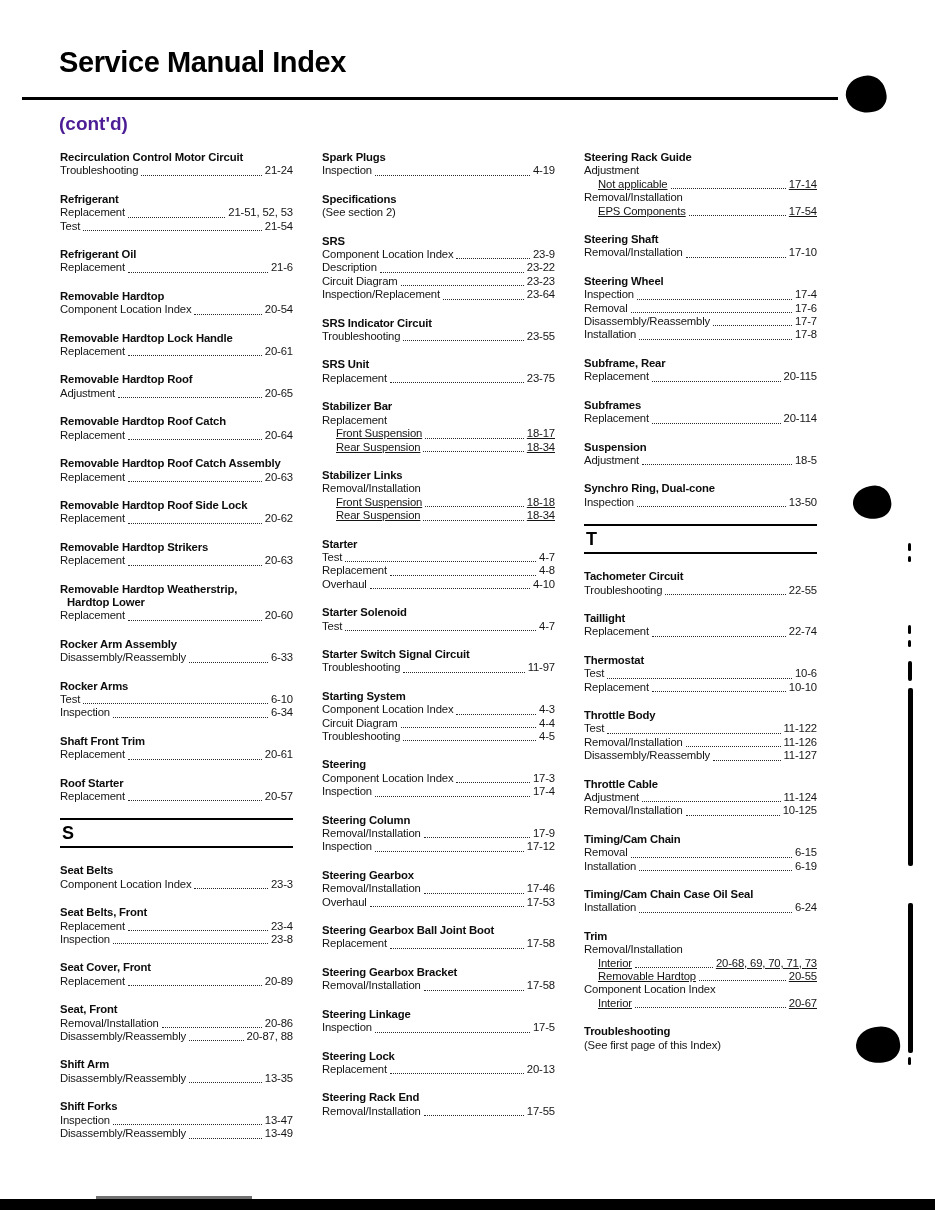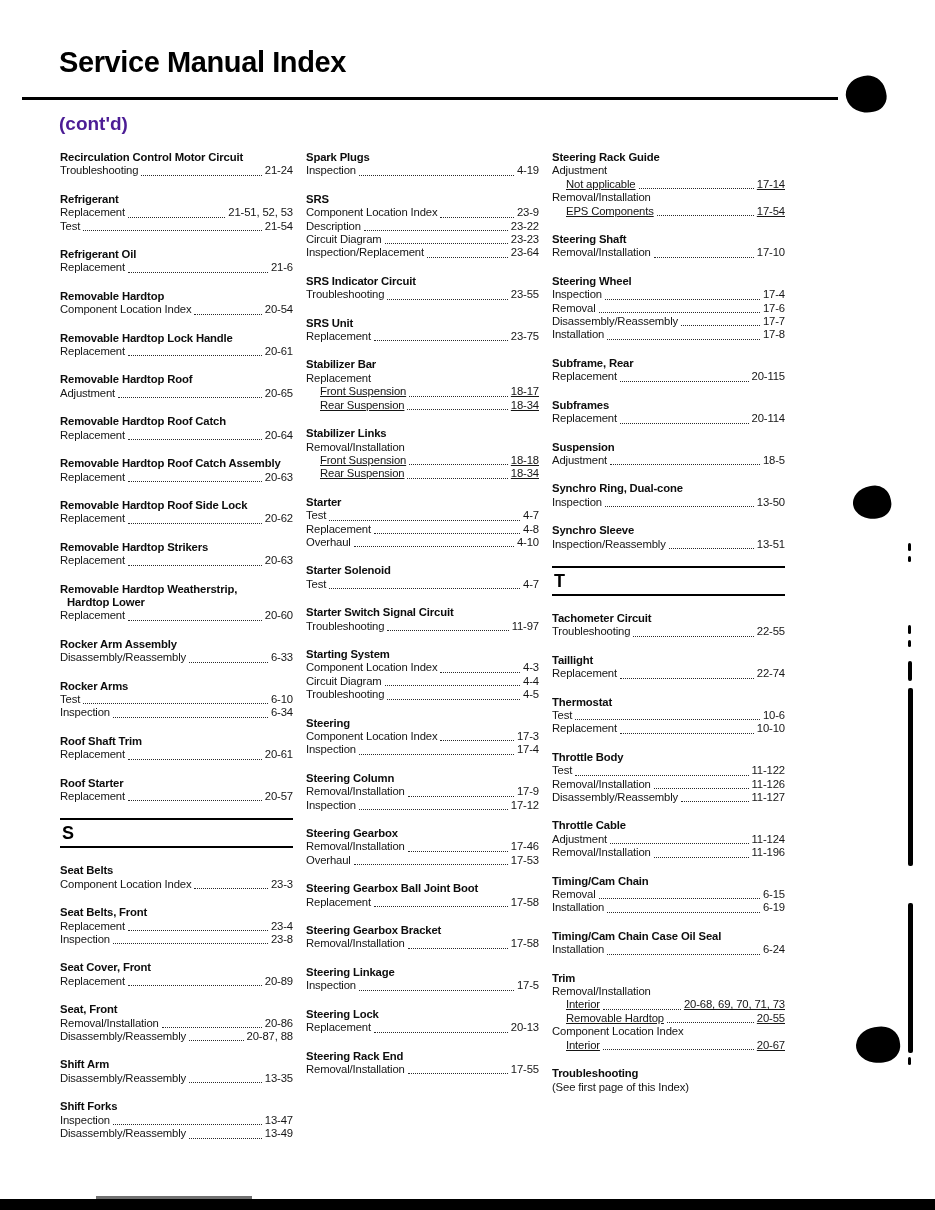--- a/index.html
+++ b/index.html
@@ -21,20 +21,21 @@
     position:absolute; left:22px; top:97px;
     width:816px; height:3px; background:#000;
   }
   .contd {
     position:absolute; left:59px; top:113px;
     font-size:19px; font-weight:bold; color:#4c1d95;
   }
   .columns {
     position:absolute; left:60px; top:151px;
     display:flex;
+    gap:16px;
   }
   .col { width:233px; }
   .col + .col { margin-left:13px; }
   .entry { margin-bottom:15px; }
   .heading {
     font-weight:bold; font-size:11.3px; line-height:13.4px;
     letter-spacing:-0.15px; color:#0d0d0d;
   }
   .heading.cont { padding-left:7px; }
   .row {
@@ -195,21 +196,21 @@
           <span class="leader"></span>
           <span class="page">6-10</span>
         </div>
         <div class="row">
           <span class="lab">Inspection</span>
           <span class="leader"></span>
           <span class="page">6-34</span>
         </div>
       </div>
       <div class="entry">
-        <div class="heading">Roof Shaft Trim</div>
+        <div class="heading">Shaft Front Trim</div>
         <div class="row">
           <span class="lab">Replacement</span>
           <span class="leader"></span>
           <span class="page">20-61</span>
         </div>
       </div>
       <div class="entry">
         <div class="heading">Roof Starter</div>
         <div class="row">
           <span class="lab">Replacement</span>
@@ -287,20 +288,26 @@
     <div class="col">
       <div class="entry">
         <div class="heading">Spark Plugs</div>
         <div class="row">
           <span class="lab">Inspection</span>
           <span class="leader"></span>
           <span class="page">4-19</span>
         </div>
       </div>
       <div class="entry">
+        <div class="heading">Specifications</div>
+        <div class="row">
+          <span class="lab">(See section 2)</span>
+        </div>
+      </div>
+      <div class="entry">
         <div class="heading">SRS</div>
         <div class="row">
           <span class="lab">Component Location Index</span>
           <span class="leader"></span>
           <span class="page">23-9</span>
         </div>
         <div class="row">
           <span class="lab">Description</span>
           <span class="leader"></span>
           <span class="page">23-22</span>
@@ -572,28 +579,20 @@
         </div>
       </div>
       <div class="entry">
         <div class="heading">Synchro Ring, Dual-cone</div>
         <div class="row">
           <span class="lab">Inspection</span>
           <span class="leader"></span>
           <span class="page">13-50</span>
         </div>
       </div>
-      <div class="entry">
-        <div class="heading">Synchro Sleeve</div>
-        <div class="row">
-          <span class="lab">Inspection/Reassembly</span>
-          <span class="leader"></span>
-          <span class="page">13-51</span>
-        </div>
-      </div>
       <div class="section">
         <div class="section-letter">T</div>
       </div>
       <div class="entry">
         <div class="heading">Tachometer Circuit</div>
         <div class="row">
           <span class="lab">Troubleshooting</span>
           <span class="leader"></span>
           <span class="page">22-55</span>
         </div>
@@ -640,21 +639,21 @@
       <div class="entry">
         <div class="heading">Throttle Cable</div>
         <div class="row">
           <span class="lab">Adjustment</span>
           <span class="leader"></span>
           <span class="page">11-124</span>
         </div>
         <div class="row">
           <span class="lab">Removal/Installation</span>
           <span class="leader"></span>
-          <span class="page">11-196</span>
+          <span class="page">10-125</span>
         </div>
       </div>
       <div class="entry">
         <div class="heading">Timing/Cam Chain</div>
         <div class="row">
           <span class="lab">Removal</span>
           <span class="leader"></span>
           <span class="page">6-15</span>
         </div>
         <div class="row">

